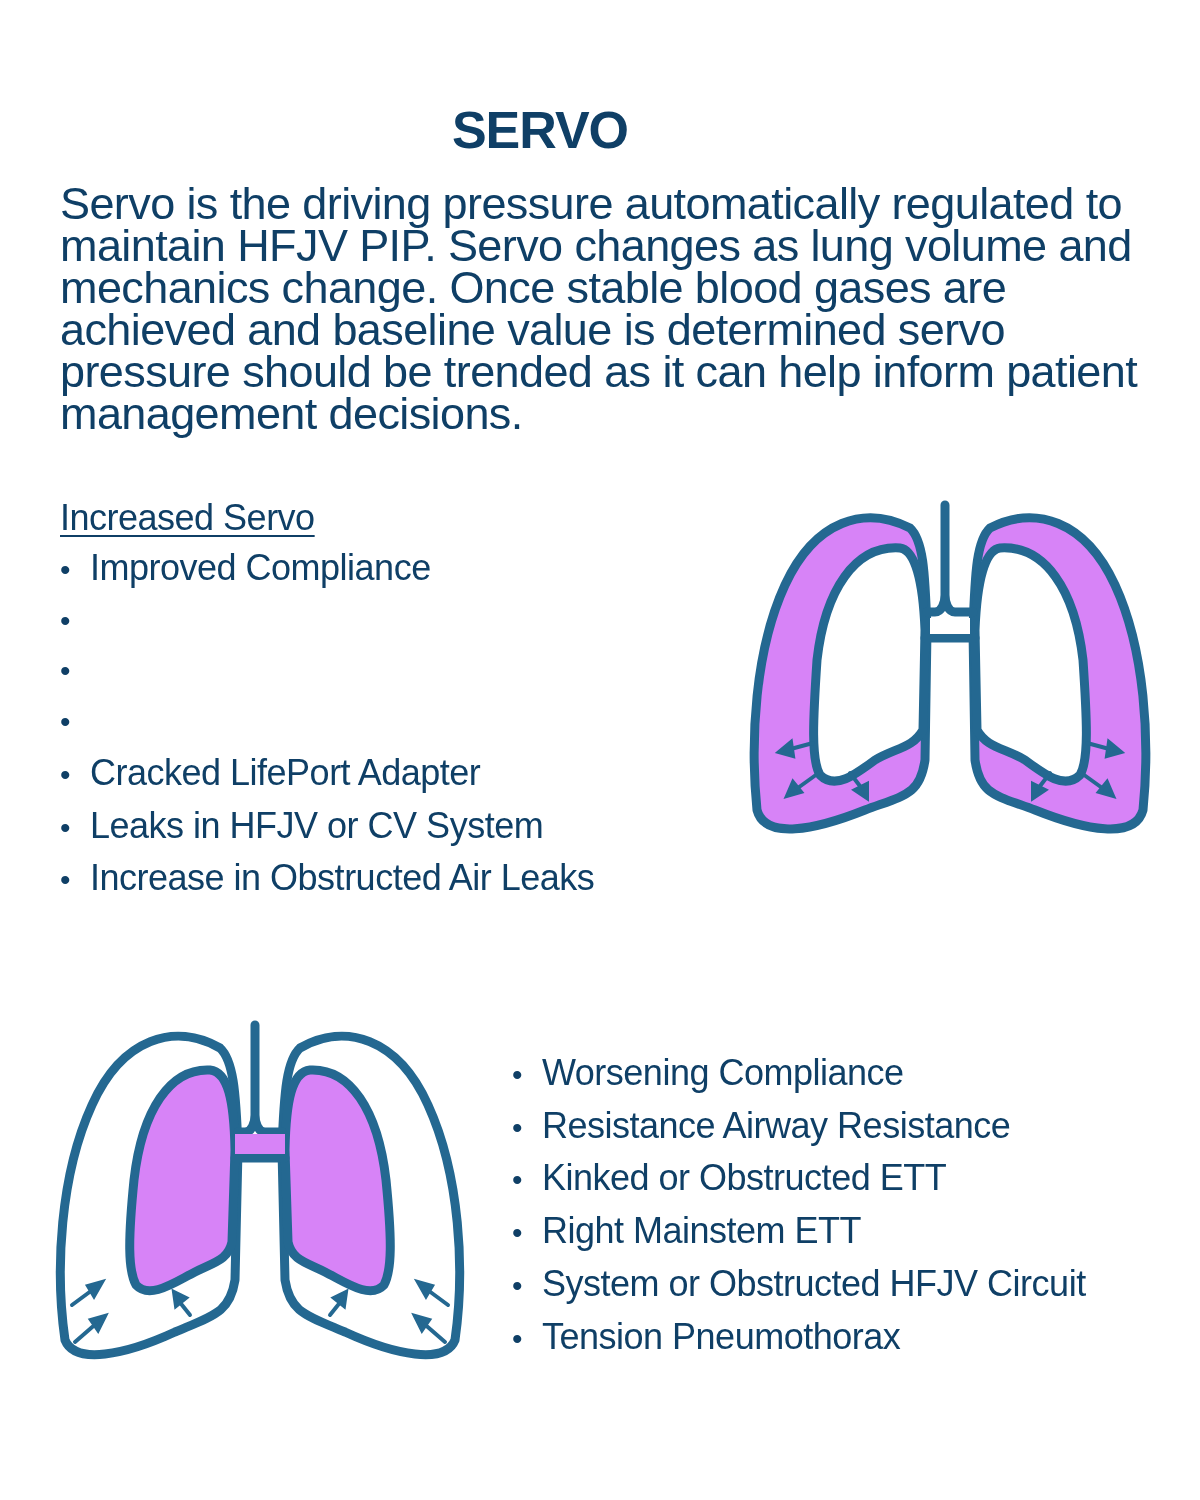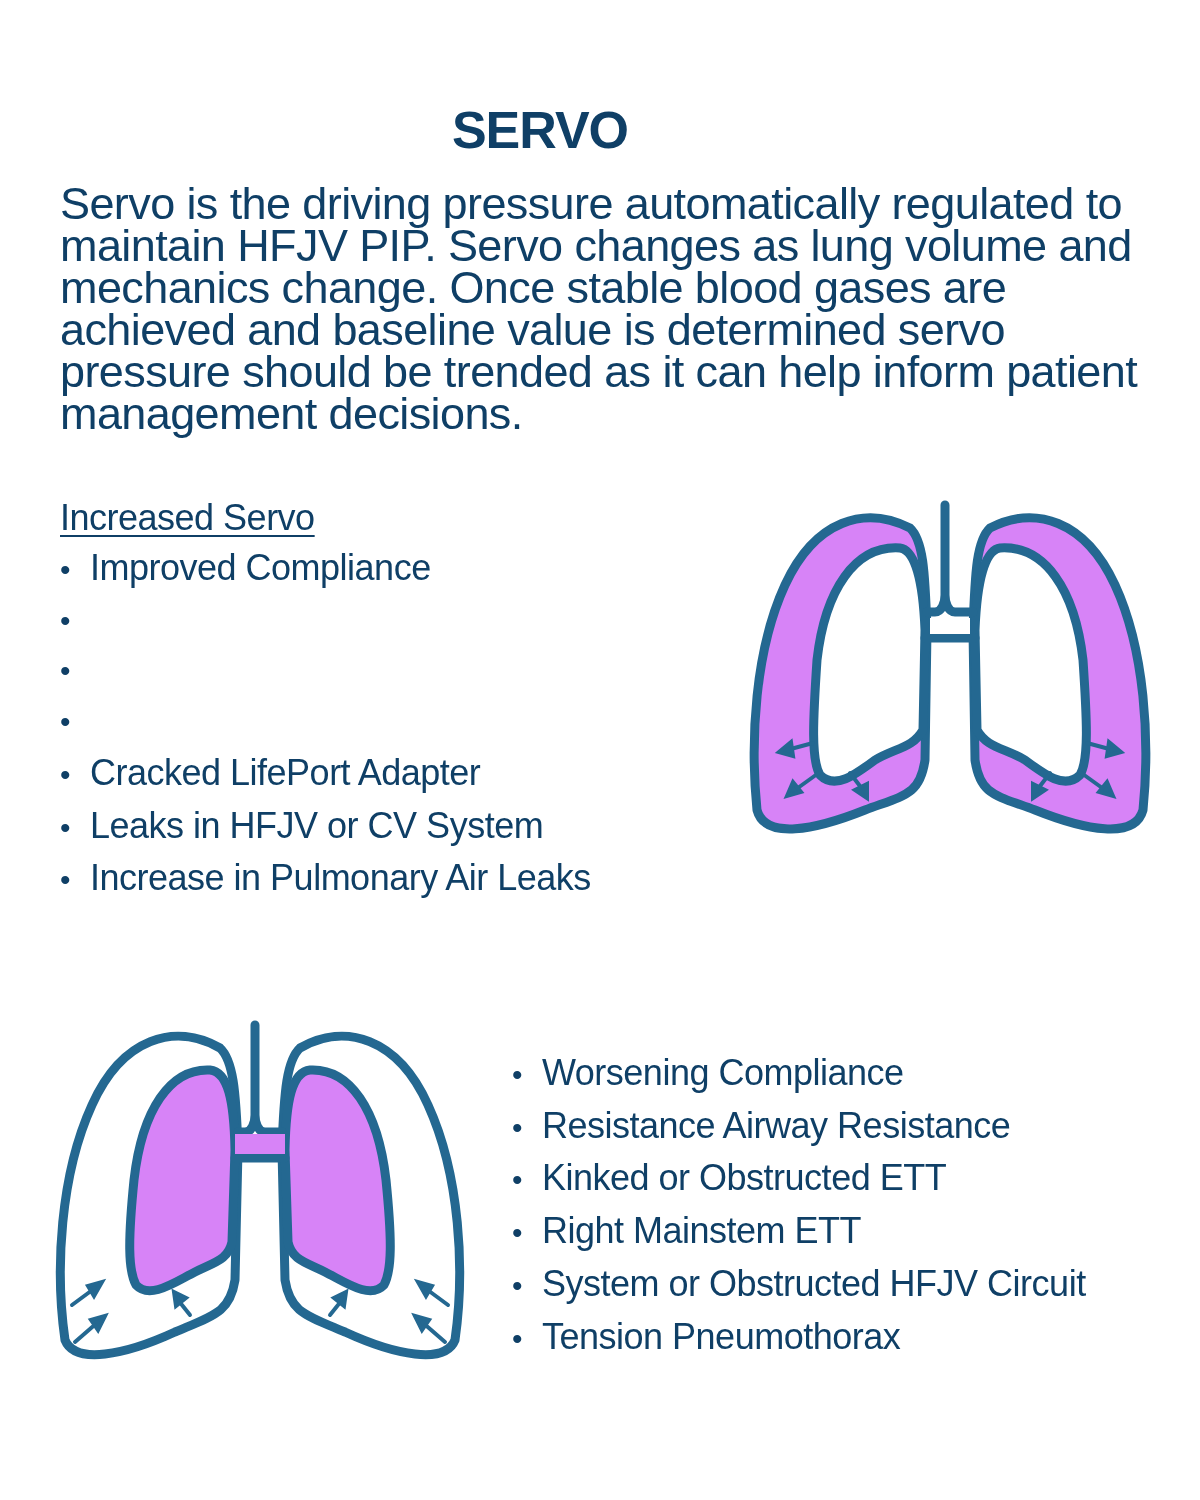--- a/index.html
+++ b/index.html
@@ -49,21 +49,21 @@
     <li>
         <span class="bullet">•</span>
         <span>Cracked LifePort Adapter</span>
       </li>
     <li>
         <span class="bullet">•</span>
         <span>Leaks in HFJV or CV System</span>
       </li>
     <li>
         <span class="bullet">•</span>
-        <span>Increase in Pulmonary Air Leaks</span>
+        <span>Increase in Obstructed Air Leaks</span>
       </li>
   </ul>
 </div>
 
 <svg class="lung lung-inc" viewBox="0 0 410 360">
   <g stroke="#246891" stroke-width="9" stroke-linejoin="round" stroke-linecap="round">
 
     <path d="M165 38 C120 15 70 30 40 95 C10 160 5 250 12 320 C20 350 70 340 120 320 C160 305 175 305 180 270 L182 140 C180 80 178 50 165 38 Z" fill="#d783f7"></path>
 
     <path d="M245 38 C290 15 340 30 370 95 C400 160 405 250 398 320 C390 350 340 340 290 320 C250 305 235 305 230 270 L228 140 C230 80 232 50 245 38 Z" fill="#d783f7"></path>

